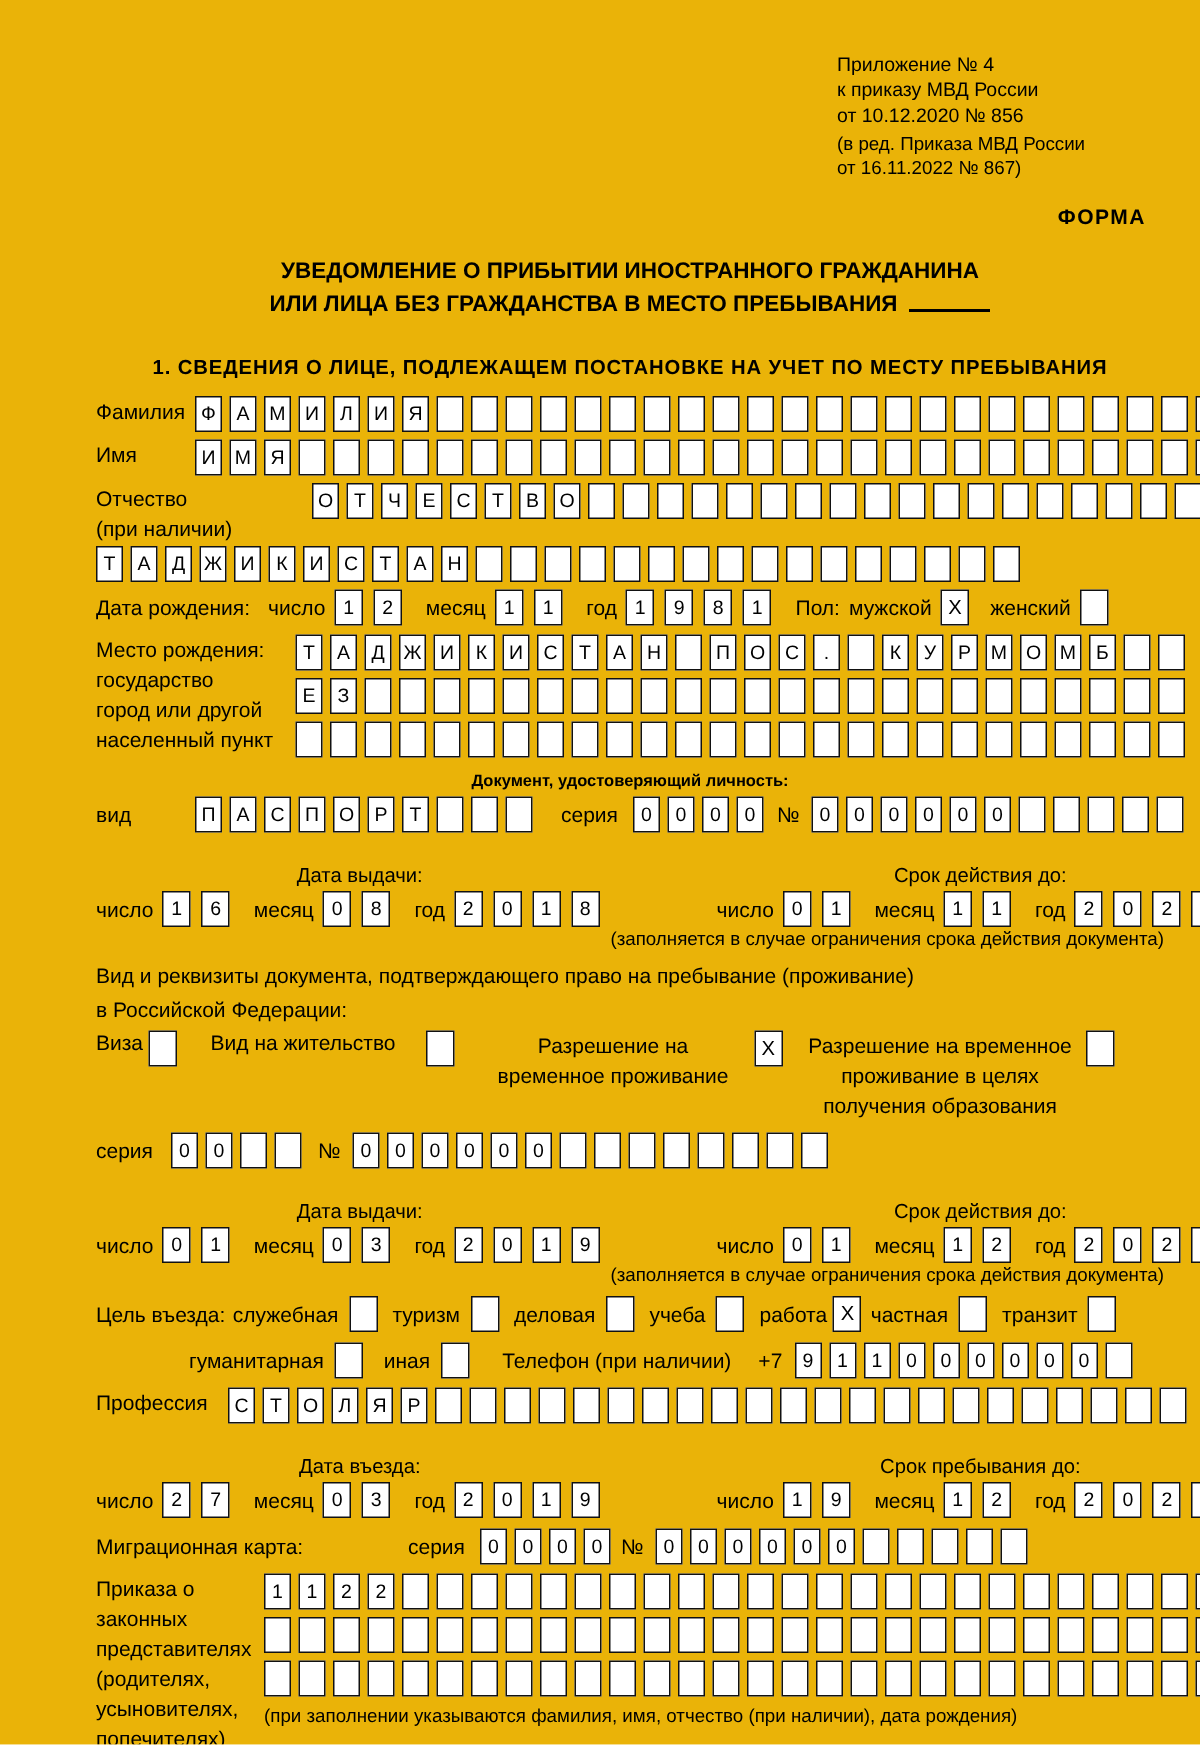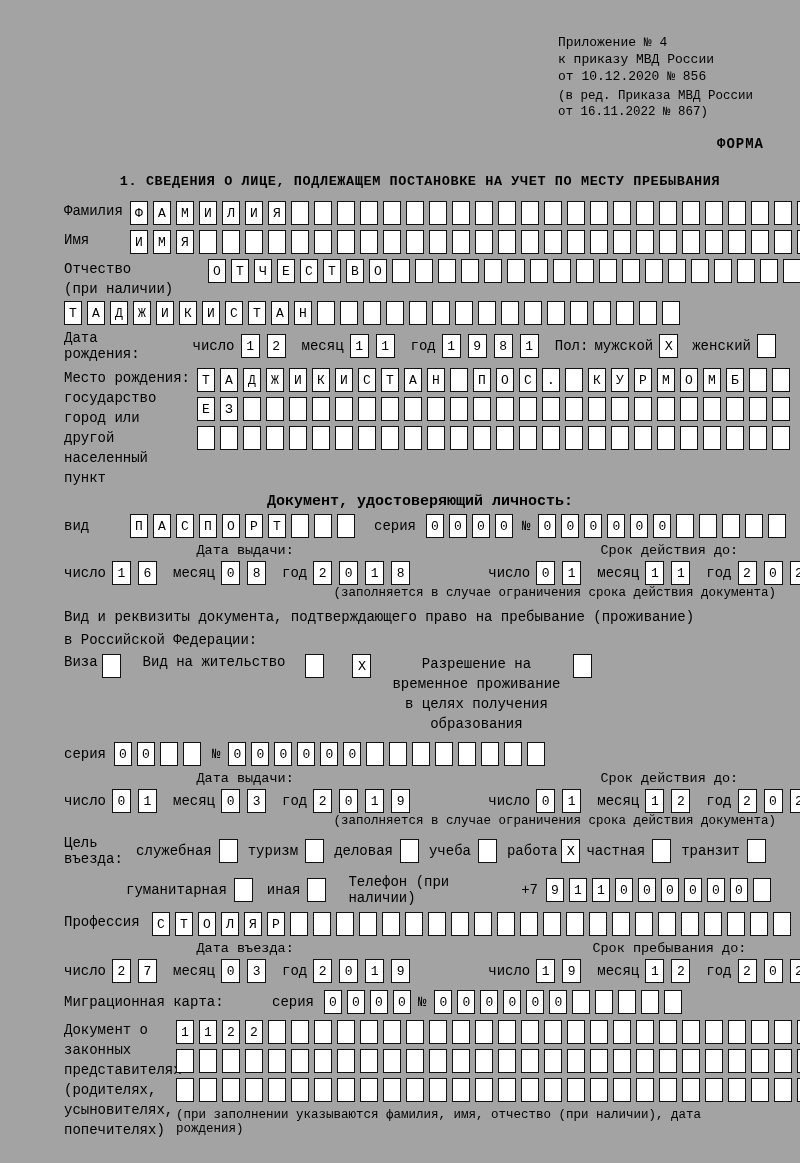--- a/index.html
+++ b/index.html
@@ -1,41 +1,41 @@
 <!DOCTYPE html>
 <html><head>
 <meta charset="utf-8">
 <style>
   html,body{margin:0;padding:0;background:#fff;}
   .page{
-    width:800px;height:1163px;box-sizing:border-box;background:#a3a3a3;color:#000;
-    font-family:Liberation Mono, monospace;position:relative;
+    width:800px;height:1163px;box-sizing:border-box;background:#eab308;color:#000;
+    font-family:Liberation Sans, sans-serif;position:relative;
     padding:34px 24px 10px 64px;overflow:hidden;
   }
   
   .appendix{width:218px;margin-left:auto;font-size:13px;line-height:17px;}
   .revision{width:218px;margin-left:auto;font-size:12.5px;line-height:16px;margin-top:3px;}
   .forma{text-align:right;padding-right:12px;font-weight:bold;font-size:14px;letter-spacing:1px;margin-top:16px;}
   
   .title{text-align:center;font-weight:bold;font-size:15px;line-height:22px;margin-top:18px;}
   .blank-line{display:inline-block;width:54px;border-bottom:2px solid #000;height:0.9em;margin-left:8px;}
   .sec-heading{font-weight:bold;font-size:13.5px;letter-spacing:0.6px;text-align:center;margin-top:22px;}
   
   .frow{display:flex;align-items:flex-start;margin-top:5px;}
   .lbl{font-size:14px;line-height:20px;flex:none;}
   .cells{display:flex;flex:none;}
   .cell{width:16px;height:22px;border:1.6px solid #111;margin-right:5px;display:flex;
         align-items:center;justify-content:center;font-size:13px;flex:none;background:#fff;}
   .cb{width:17px;height:22px;border:1.6px solid #111;display:inline-flex;align-items:center;
       justify-content:center;font-size:13.5px;flex:none;vertical-align:middle;background:#fff;}
   .w66{width:66px;} .w144{width:144px;} .w117{width:117px;} .w133{width:133px;} .w88{width:88px;} .w112{width:112px;}
   .stackrows .cells{margin-bottom:5px;}
-  .center-bold{font-weight:bold;font-size:15px;text-align:center;margin-top:5px;}
+  .center-bold{font-weight:bold;font-size:11px;text-align:center;margin-top:5px;}
   
-  .dates{display:flex;margin-top:5px;}
+  .dates{display:flex;margin-top:21px;}
   .dg .dh{text-align:center;font-size:13.5px;margin-bottom:3px;}
   .dl{display:flex;align-items:center;font-size:14px;}
   .dl .dlab{margin-right:6px;}
   .dl .cells{margin-right:9px;}
   .dl .cell{margin-right:7px;width:17px;}
   .dg2{margin-left:62px;}
   .note{text-align:right;font-size:12.5px;margin-top:1px;}
   .intro{font-size:14px;line-height:23px;margin-top:6px;}
   
   .optrow{display:flex;align-items:flex-start;margin-top:2px;font-size:14px;}
@@ -58,20 +58,24 @@
     <div>Приложение № 4</div>
     <div>к приказу МВД России</div>
     <div>от 10.12.2020 № 856</div>
   </div>
   <div class="revision">
     <div>(в ред. Приказа МВД России</div>
     <div>от 16.11.2022 № 867)</div>
   </div>
   <div class="forma">ФОРМА</div>
 
+  <div class="title">
+    <div>УВЕДОМЛЕНИЕ О ПРИБЫТИИ ИНОСТРАННОГО ГРАЖДАНИНА</div>
+    <div><span>ИЛИ ЛИЦА БЕЗ ГРАЖДАНСТВА В МЕСТО ПРЕБЫВАНИЯ</span><span class="blank-line"></span></div>
+  </div>
 
   <div class="sec-heading">1. СВЕДЕНИЯ О ЛИЦЕ, ПОДЛЕЖАЩЕМ ПОСТАНОВКЕ НА УЧЕТ ПО МЕСТУ ПРЕБЫВАНИЯ</div>
 
   <div class="frow" style="margin-top:12px;">
     <div class="lbl w66">Фамилия</div>
     <div class="cells">
         <div class="cell">Ф</div>
         <div class="cell">А</div>
         <div class="cell">М</div>
         <div class="cell">И</div>
@@ -420,20 +424,21 @@
   <div class="optrow">
     <div class="opt">
       <span>Виза</span>
       <span class="cb" style="margin-left:4px;"></span>
     </div>
     <div class="opt" style="margin-left:22px;">
       <span>Вид на жительство</span>
       <span class="cb" style="margin-left:20px;"></span>
     </div>
     <div class="opt" style="margin-left:20px;">
+      <span class="opt-ml">Разрешение на временное проживание</span>
       <span class="cb">X</span>
     </div>
     <div class="opt" style="margin-left:16px;">
       <span class="opt-ml" style="width:178px;">Разрешение на временное проживание в целях получения образования</span>
       <span class="cb"></span>
     </div>
   </div>
 
   <div class="frow" style="margin-top:8px;align-items:center;">
     <div class="lbl" style="width:50px;">серия</div>
@@ -649,21 +654,21 @@
         <div class="cell"></div>
         <div class="cell"></div>
         <div class="cell"></div>
         <div class="cell"></div>
         <div class="cell"></div>
       </div>
   </div>
 
   <div class="frow stackrows" style="margin-top:6px;">
     <div class="lbl w112">
-      <div>Документ о</div>
+      <div>Приказа о</div>
       <div>законных</div>
       <div>представителях</div>
       <div>(родителях,</div>
       <div>усыновителях,</div>
       <div>попечителях)</div>
     </div>
     <div>
       <div class="cells">
           <div class="cell">1</div>
           <div class="cell">1</div>

